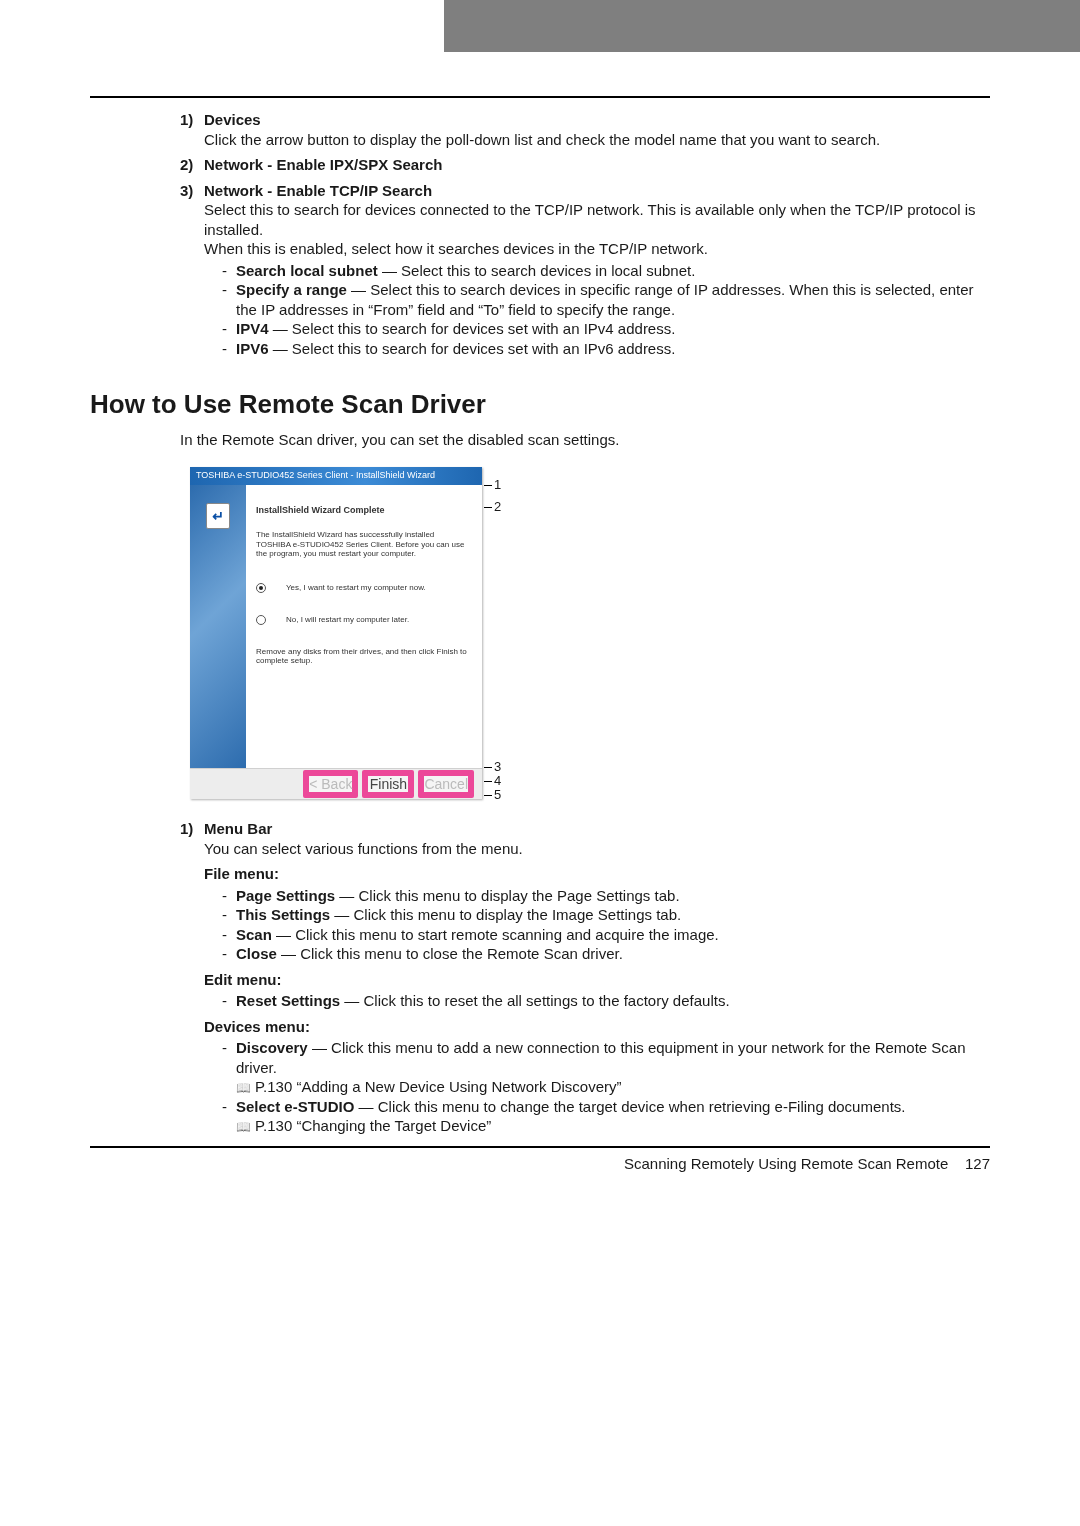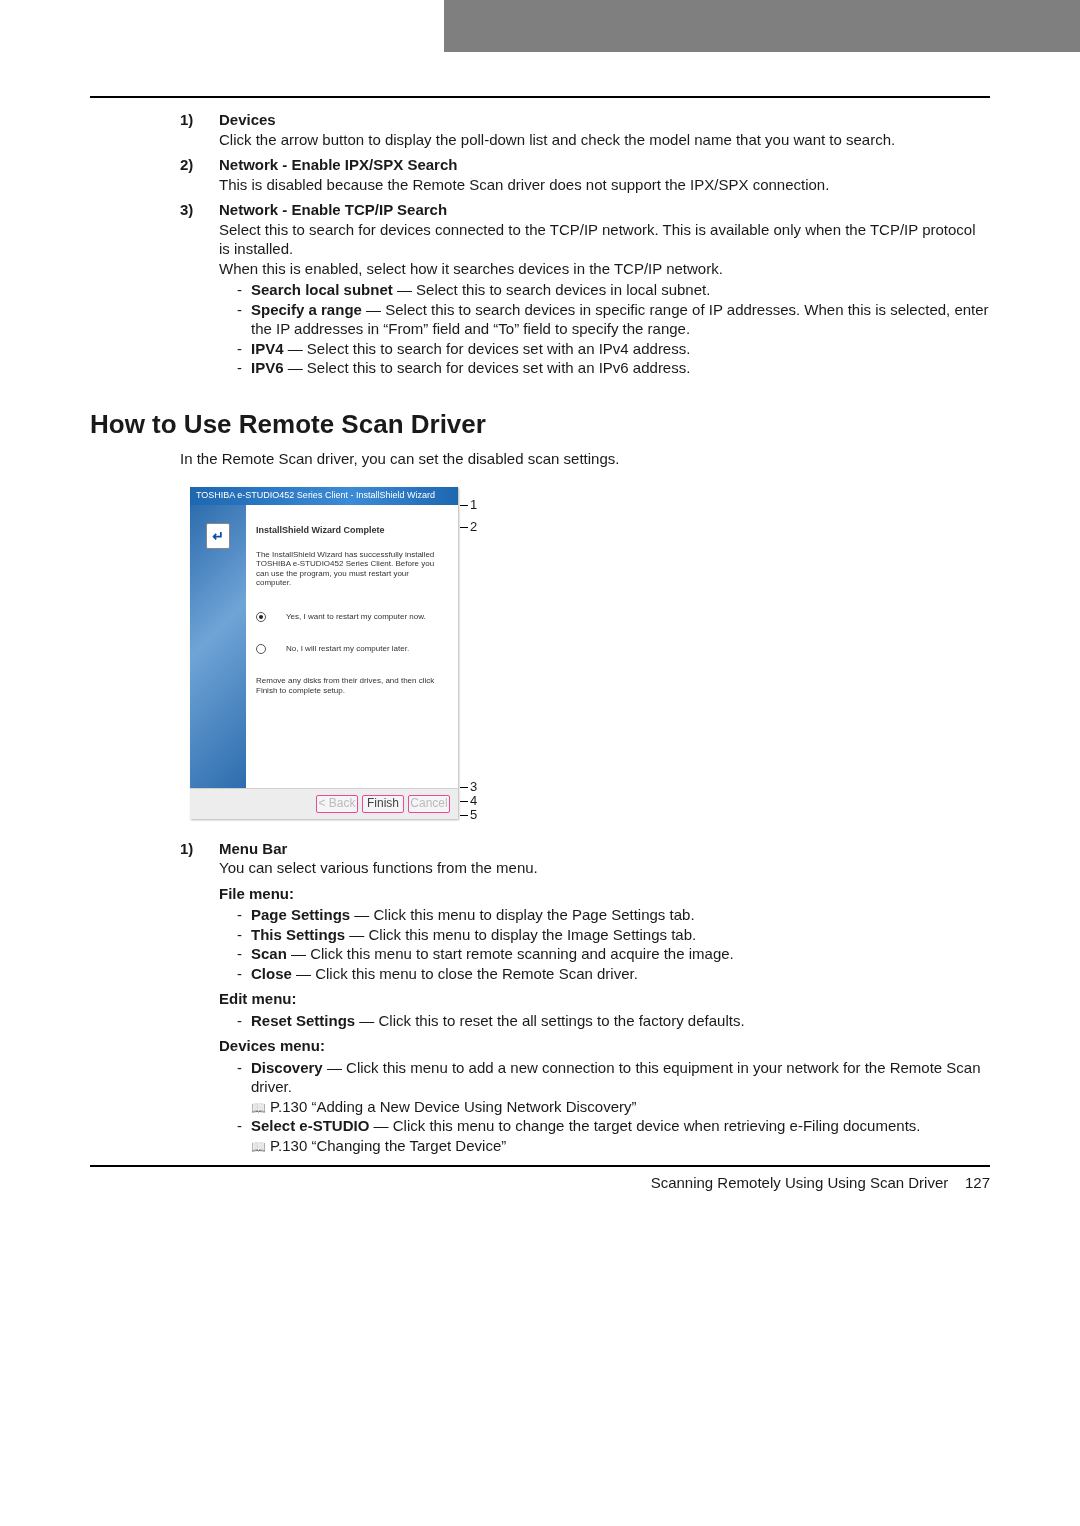--- a/index.html
+++ b/index.html
@@ -42,21 +42,20 @@
     margin-top: 6px;
   }
   .item-row:first-child { margin-top: 0; }
   .num {
     width: 24px;
     flex: none;
     font-weight: bold;
   }
   .body {
     flex: 1;
-    margin-left: 15px;
   }
   .hd {
     font-weight: bold;
   }
   .sub-ul {
     margin-top: 2px;
     padding-left: 18px;
   }
   .sub-li {
     display: flex;
@@ -74,21 +73,21 @@
   .para-indent {
     padding-left: 90px;
   }
   .figure-row {
     display: flex;
     align-items: stretch;
     margin: 18px 0 20px 100px;
     height: 332px;
   }
   .wizard {
-    width: 268px;
+    width: 292px;
     display: flex;
     flex-direction: column;
     box-shadow: 1px 1px 2px rgba(0,0,0,0.3);
     font-size: 9px;
   }
   .wiz-title {
     height: 18px;
     background: linear-gradient(90deg, #1e66b0 0%, #3c8bd6 60%, #1e66b0 100%);
     color: #fff;
     font-size: 9px;
@@ -167,24 +166,24 @@
     border-top: 1px solid #d0d0d0;
     display: flex;
     align-items: center;
     justify-content: flex-end;
     padding: 0 8px;
     gap: 4px;
   }
   .wbtn {
     height: 16px;
     min-width: 40px;
-    border: 1px solid #ec4899;
+    border: 6px solid #ec4899;
     background: #f5f5f5;
     border-radius: 2px;
-    font-size: 12px;
+    font-size: 14px;
     color: #444;
     display: inline-flex;
     align-items: center;
     justify-content: center;
   }
   .wbtn.disabled { color: #bbb; }
   .callouts {
     width: 36px;
     position: relative;
     margin-left: 8px;
@@ -236,21 +235,20 @@
         <div class="num">1)</div>
         <div class="body">
           <span class="hd">Devices</span><br>
           <span>Click the arrow button to display the poll-down list and check the model name that you want to search.</span>
         </div>
       </div>
       <div class="item-row">
         <div class="num">2)</div>
         <div class="body">
           <span class="hd">Network - Enable IPX/SPX Search</span><br>
-          <span>This is disabled because the Remote Scan driver does not support the IPX/SPX connection.</span>
         </div>
       </div>
       <div class="item-row">
         <div class="num">3)</div>
         <div class="body">
           <span class="hd">Network - Enable TCP/IP Search</span><br>
           <span>Select this to search for devices connected to the TCP/IP network.  This is available only when the TCP/IP protocol is installed.</span><br>
           <span>When this is enabled, select how it searches devices in the TCP/IP network.</span>
           <div class="sub-ul">
             <div class="sub-li">
@@ -359,15 +357,15 @@
                 <span class="txt"><b>Select e-STUDIO</b><span> — Click this menu to change the target device when retrieving e-Filing documents.</span><br><span class="book-icon"></span><span>P.130 “Changing the Target Device”</span></span>
               </div>
           </div>
         </div>
       </div>
     </div>
   </div>
 
   <hr class="rule">
   <div class="footer">
-    <span>Scanning Remotely Using Using Scan Driver</span>&nbsp;&nbsp;&nbsp;&nbsp;<span>127</span>
+    <span>Scanning Remotely Using Remote Scan Remote</span>&nbsp;&nbsp;&nbsp;&nbsp;<span>127</span>
   </div>
 </div>
 
 </body></html>

